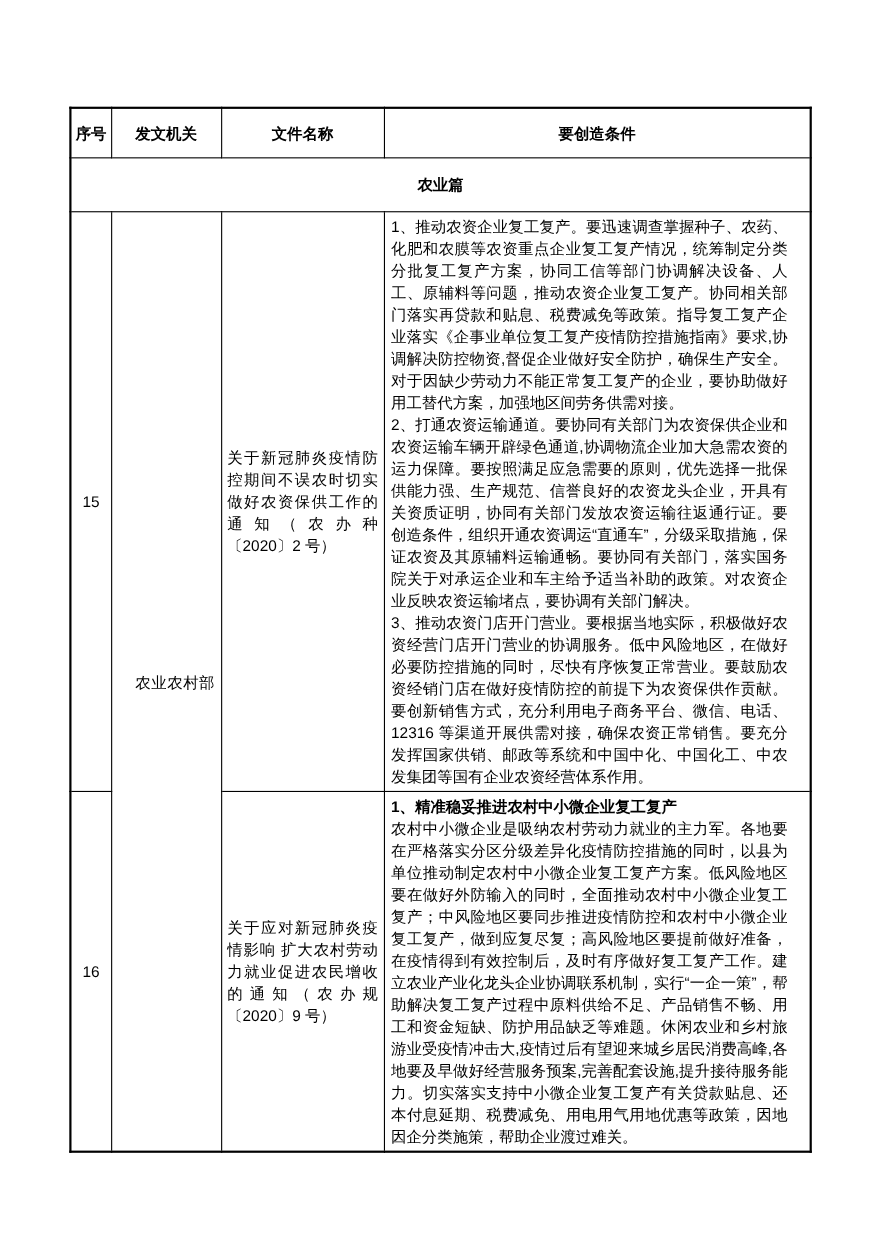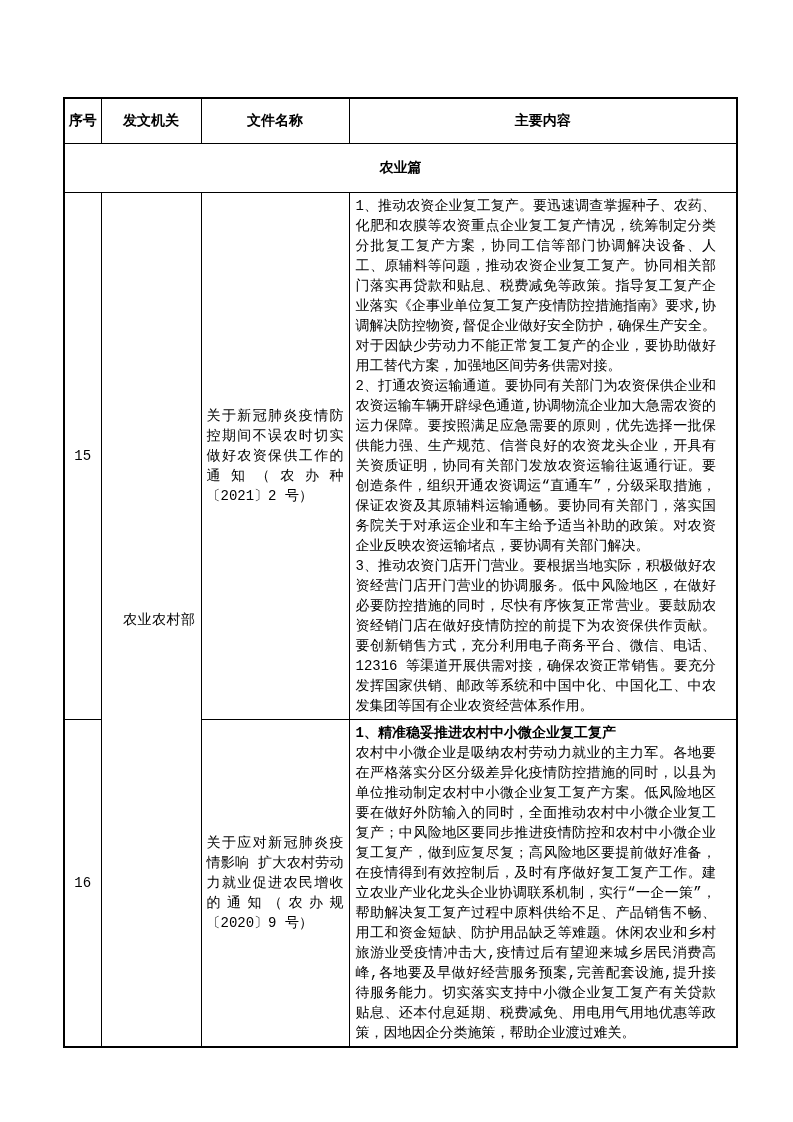--- a/index.html
+++ b/index.html
@@ -1,20 +1,20 @@
 <!DOCTYPE html>
 <html><head>
 <meta charset="utf-8">
 <style>
   html,body { margin:0; padding:0; background:#e8e8e8; }
   .page {
     position:relative;
     width:793px; height:1122px;
     background:#ffffff;
-    font-family:Liberation Mono, monospace;
+    font-family:Liberation Sans, sans-serif;
     color:#000;
     margin:0 auto;
     overflow:hidden;
   }
   table.doc-table {
     position:absolute;
     left:63px; top:97px;
     width:673px;
     border-collapse:collapse;
     table-layout:fixed;
@@ -74,29 +74,29 @@
       <col style="width:37px">
       <col style="width:100px">
       <col style="width:148px">
       <col style="width:388px">
     </colgroup>
     <tbody>
       <tr class="header-row">
         <th>序号</th>
         <th>发文机关</th>
         <th>文件名称</th>
-        <th>主要内容</th>
+        <th>要创造条件</th>
       </tr>
       <tr class="section-row">
         <td colspan="4">农业篇</td>
       </tr>
       <tr class="row-15">
         <td class="no-cell">15</td>
         <td class="agency-cell" rowspan="2">农业农村部</td>
-        <td class="docname-cell">关于新冠肺炎疫情防控期间不误农时切实做好农资保供工作的通知（农办种〔2021〕2 号）</td>
+        <td class="docname-cell">关于新冠肺炎疫情防控期间不误农时切实做好农资保供工作的通知（农办种〔2020〕2 号）</td>
         <td class="content-cell pre">1、推动农资企业复工复产。要迅速调查掌握种子、农药、化肥和农膜等农资重点企业复工复产情况，统筹制定分类分批复工复产方案，协同工信等部门协调解决设备、人工、原辅料等问题，推动农资企业复工复产。协同相关部门落实再贷款和贴息、税费减免等政策。指导复工复产企业落实《企事业单位复工复产疫情防控措施指南》要求,协调解决防控物资,督促企业做好安全防护，确保生产安全。对于因缺少劳动力不能正常复工复产的企业，要协助做好用工替代方案，加强地区间劳务供需对接。
 2、打通农资运输通道。要协同有关部门为农资保供企业和农资运输车辆开辟绿色通道,协调物流企业加大急需农资的运力保障。要按照满足应急需要的原则，优先选择一批保供能力强、生产规范、信誉良好的农资龙头企业，开具有关资质证明，协同有关部门发放农资运输往返通行证。要创造条件，组织开通农资调运“直通车”，分级采取措施，保证农资及其原辅料运输通畅。要协同有关部门，落实国务院关于对承运企业和车主给予适当补助的政策。对农资企业反映农资运输堵点，要协调有关部门解决。
 3、推动农资门店开门营业。要根据当地实际，积极做好农资经营门店开门营业的协调服务。低中风险地区，在做好必要防控措施的同时，尽快有序恢复正常营业。要鼓励农资经销门店在做好疫情防控的前提下为农资保供作贡献。要创新销售方式，充分利用电子商务平台、微信、电话、12316 等渠道开展供需对接，确保农资正常销售。要充分发挥国家供销、邮政等系统和中国中化、中国化工、中农发集团等国有企业农资经营体系作用。</td>
       </tr>
       <tr class="row-16">
         <td class="no-cell">16</td>
         <td class="docname-cell">关于应对新冠肺炎疫情影响 扩大农村劳动力就业促进农民增收的通知（农办规〔2020〕9 号）</td>
         <td class="content-cell">
           <div class="bold">1、精准稳妥推进农村中小微企业复工复产</div>
           <div class="pre">农村中小微企业是吸纳农村劳动力就业的主力军。各地要在严格落实分区分级差异化疫情防控措施的同时，以县为单位推动制定农村中小微企业复工复产方案。低风险地区要在做好外防输入的同时，全面推动农村中小微企业复工复产；中风险地区要同步推进疫情防控和农村中小微企业复工复产，做到应复尽复；高风险地区要提前做好准备，在疫情得到有效控制后，及时有序做好复工复产工作。建立农业产业化龙头企业协调联系机制，实行“一企一策”，帮助解决复工复产过程中原料供给不足、产品销售不畅、用工和资金短缺、防护用品缺乏等难题。休闲农业和乡村旅游业受疫情冲击大,疫情过后有望迎来城乡居民消费高峰,各地要及早做好经营服务预案,完善配套设施,提升接待服务能力。切实落实支持中小微企业复工复产有关贷款贴息、还本付息延期、税费减免、用电用气用地优惠等政策，因地因企分类施策，帮助企业渡过难关。</div>

